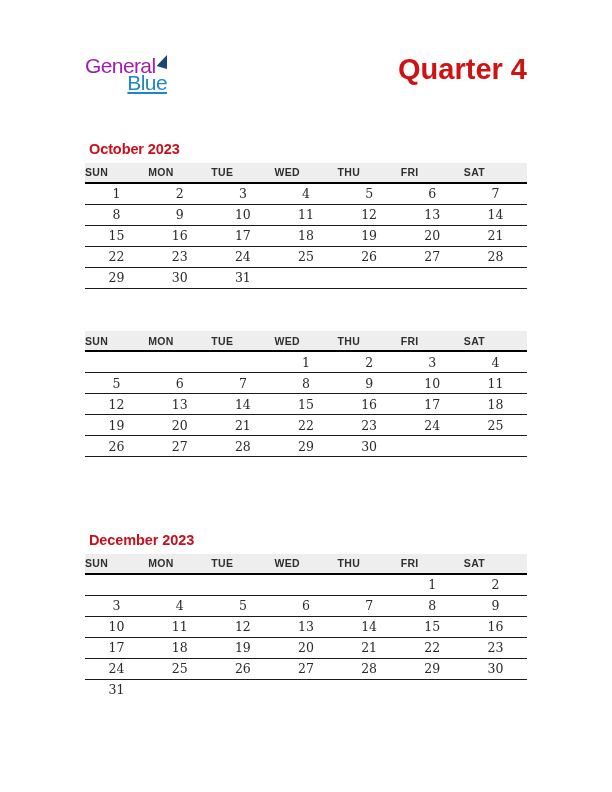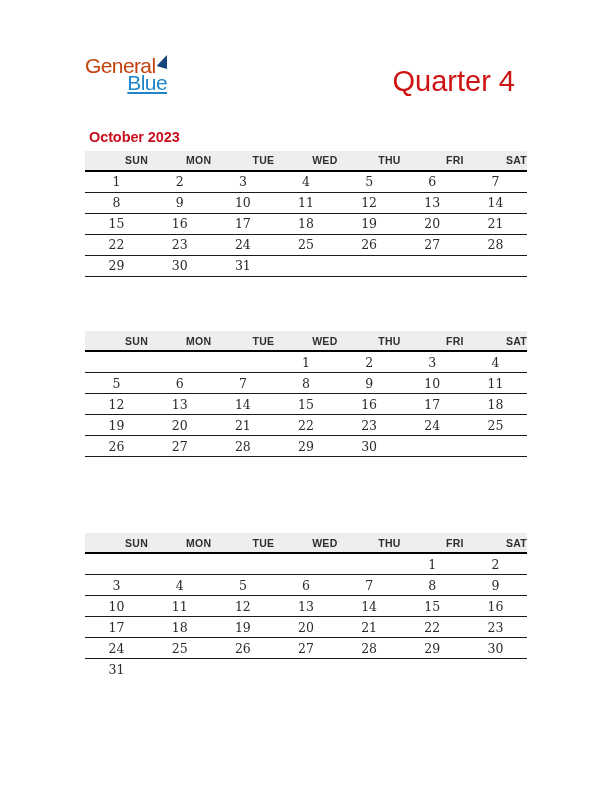--- a/index.html
+++ b/index.html
@@ -10,44 +10,44 @@
     --band:#EEEEEE;
   }
   html,body{margin:0;padding:0;}
   body{
     width:612px;height:792px;background:#ffffff;position:relative;
     font-family:"Liberation Sans",sans-serif;overflow:hidden;
   }
   
   .logo{position:absolute;left:85px;top:55px;width:82px;}
   .logo-row{display:flex;align-items:flex-start;justify-content:flex-start;}
-  .logo-general{font-size:21px;line-height:1;color:#c2410c;letter-spacing:-0.6px;}
+  .logo-general{font-size:21px;line-height:1;color:#a21caf;letter-spacing:-0.6px;}
   .logo-triangle{
     width:19px;height:14px;margin-left:1px;margin-top:0px;
     background:var(--logo-dark);
     clip-path:polygon(0 78%,100% 0,100% 100%);
   }
   .logo-blue{font-size:21px;line-height:1;color:var(--logo-light);text-align:right;margin-top:-4px;letter-spacing:-0.6px;text-decoration:underline;}
   
   .quarter-title{
-    position:absolute;top:54px;right:85px;margin:12px;
-    font-size:29px;font-weight:400;color:var(--title-red);line-height:1.1;
+    position:absolute;top:54px;right:85px;margin:0;
+    font-size:29px;font-weight:700;color:var(--title-red);line-height:1.1;
   }
   
   .month{position:absolute;left:85px;width:442px;}
-  .m0{top:130px}.m1{top:331px}.m2{top:533px}
+  .m0{top:142px}.m1{top:331px}.m2{top:533px}
   .month-title{
     margin:0 0 6px 4px;font-size:14.5px;font-weight:700;line-height:1;
     color:var(--month-red);letter-spacing:-0.1px;
   }
   table.cal{width:100%;border-collapse:collapse;table-layout:fixed;}
   table.cal thead th{
     background:var(--band);height:19px;padding:0;
     font-size:10.5px;font-weight:700;color:#2f2f2f;letter-spacing:0.3px;
-    border-bottom:2px solid #000;text-align:right;
+    border-bottom:2px solid #000;text-align:left;
   }
   table.cal tbody td{
     height:20px;padding:0;text-align:center;vertical-align:middle;
     font-family:"DejaVu Serif","Liberation Serif",serif;
     font-size:12.5px;color:#2a2a2a;
     border-bottom:1px solid #1b1b1b;
   }
   table.cal tbody tr.no-bottom td{border-bottom:none;}
 </style>
 </head>
@@ -184,20 +184,21 @@
           <td>29</td>
           <td>30</td>
           <td></td>
           <td></td>
         </tr>
       </tbody>
   </table>
 </section>
 
 <section class="month m2">
+  <h2 class="month-title">December 2023</h2>
   <table class="cal">
     <thead>
         <tr>
           <th>SUN</th>
           <th>MON</th>
           <th>TUE</th>
           <th>WED</th>
           <th>THU</th>
           <th>FRI</th>
           <th>SAT</th>

